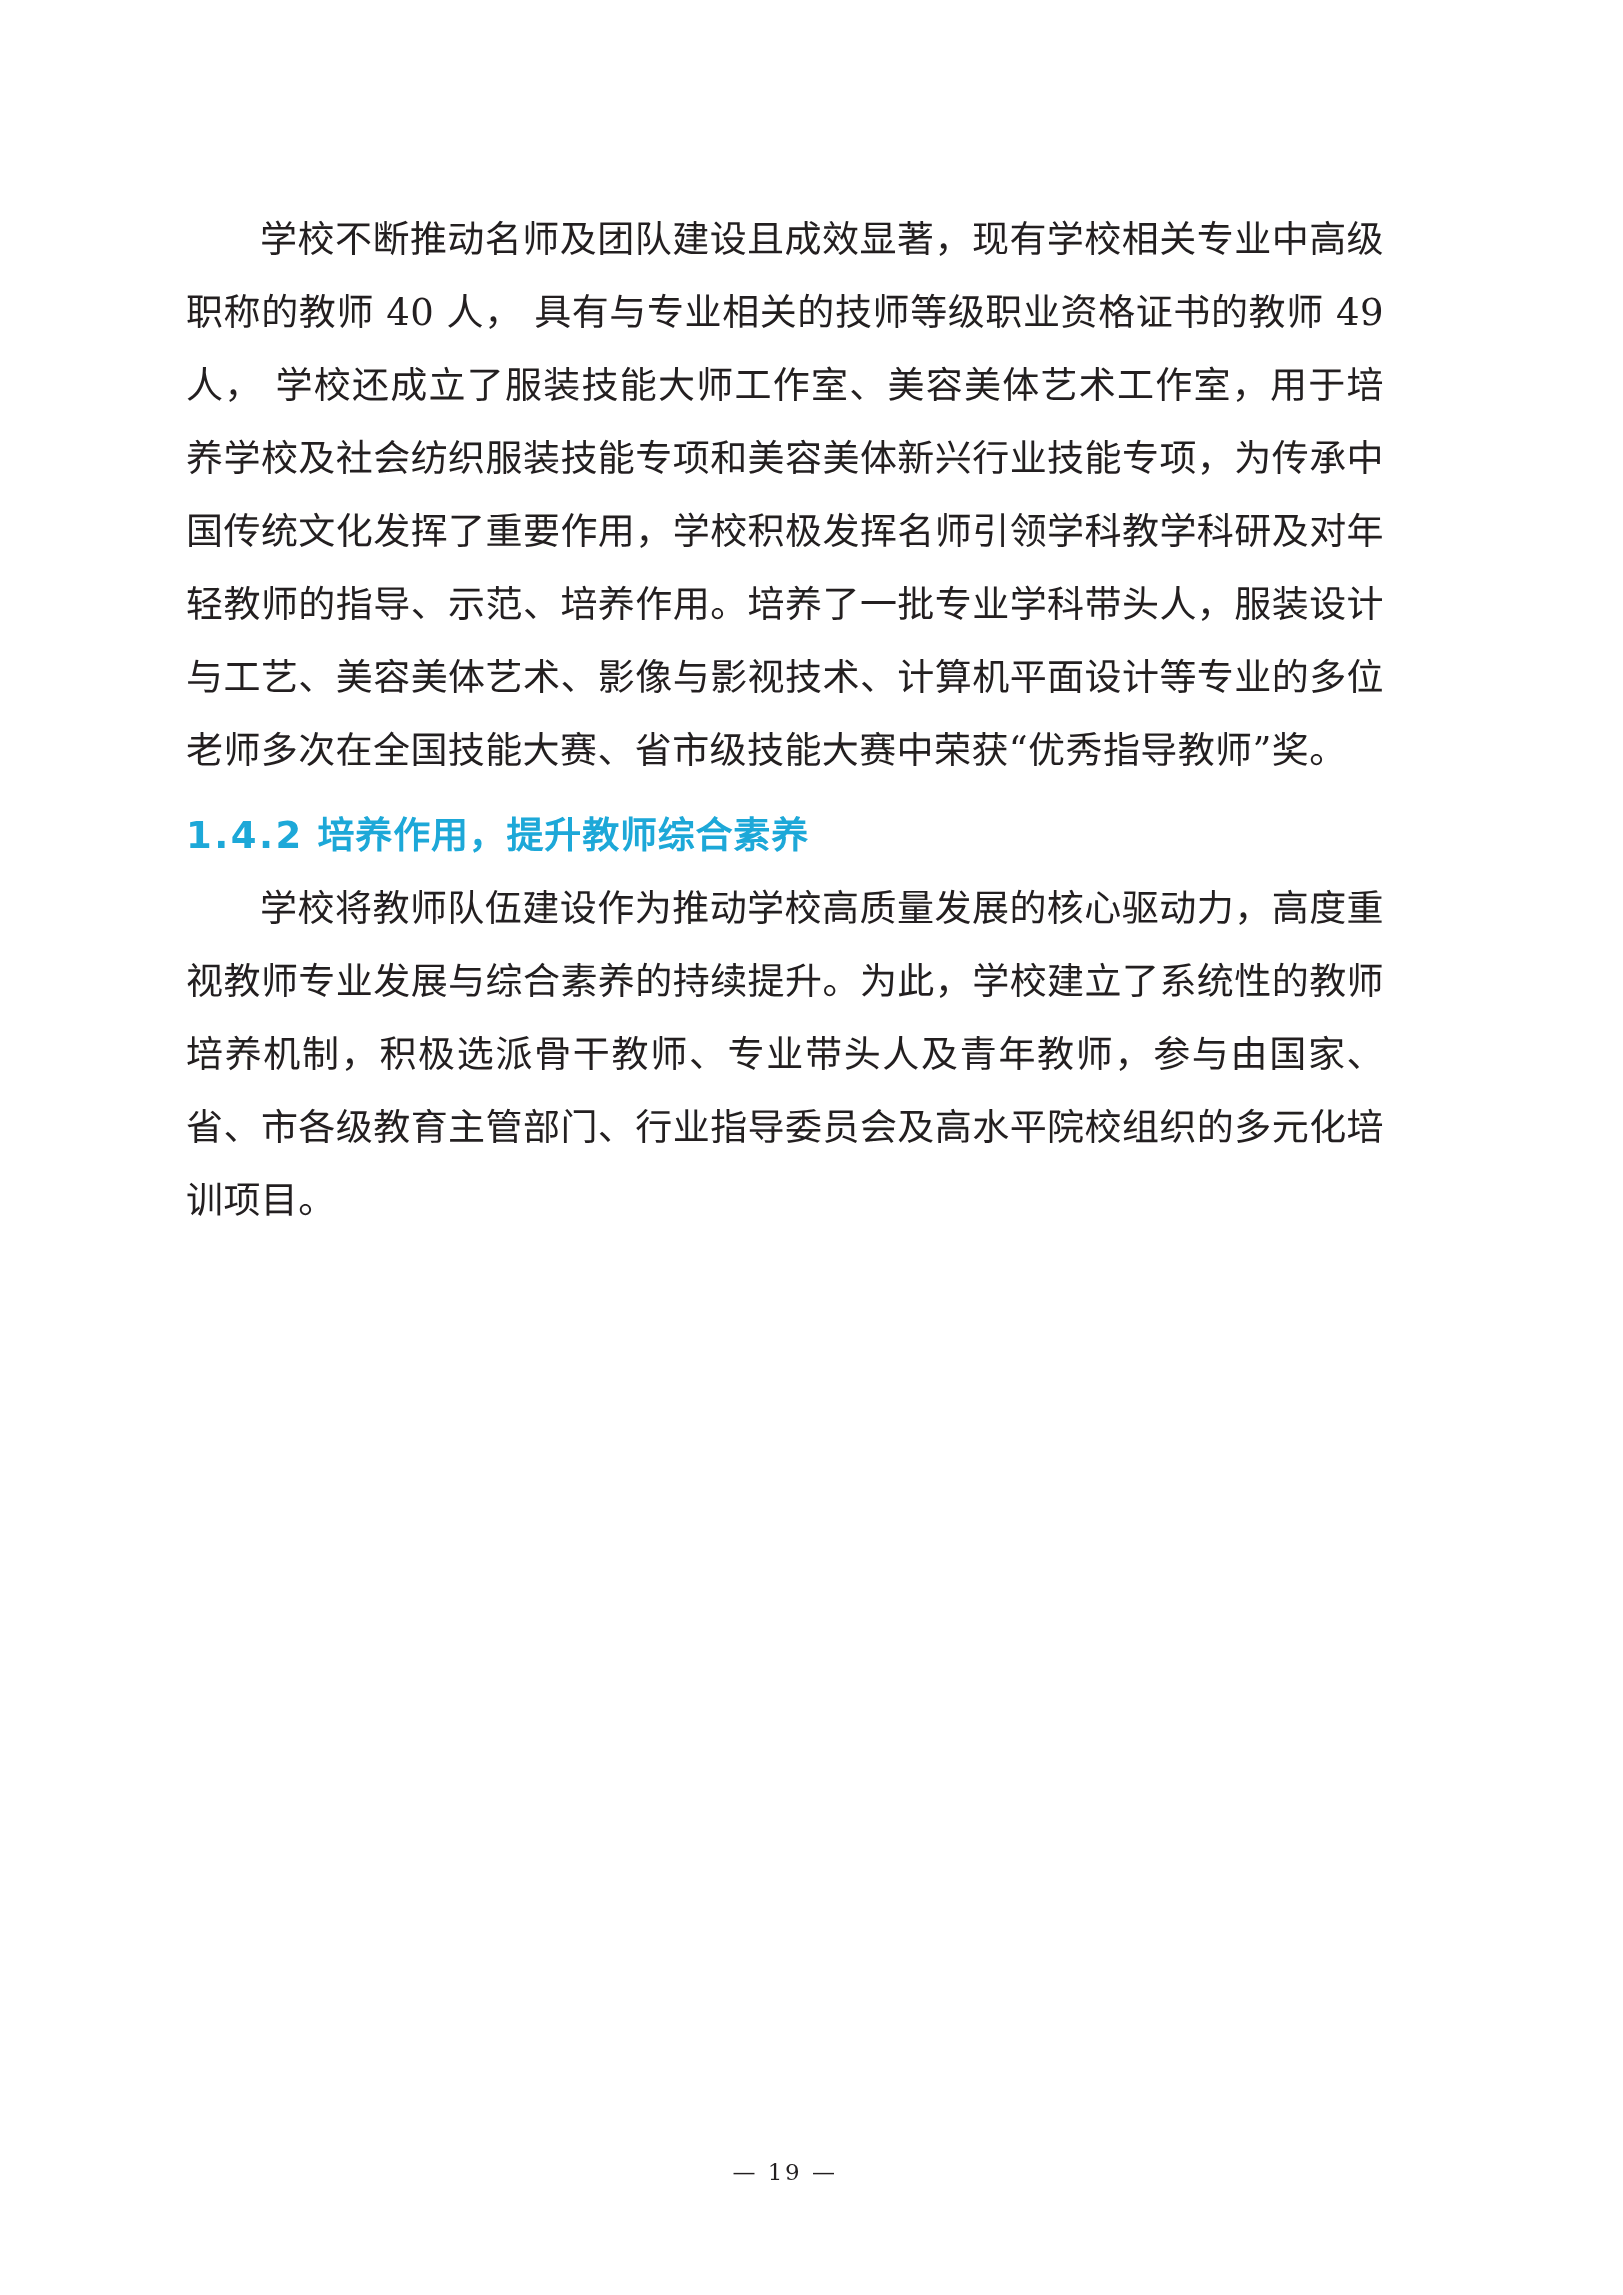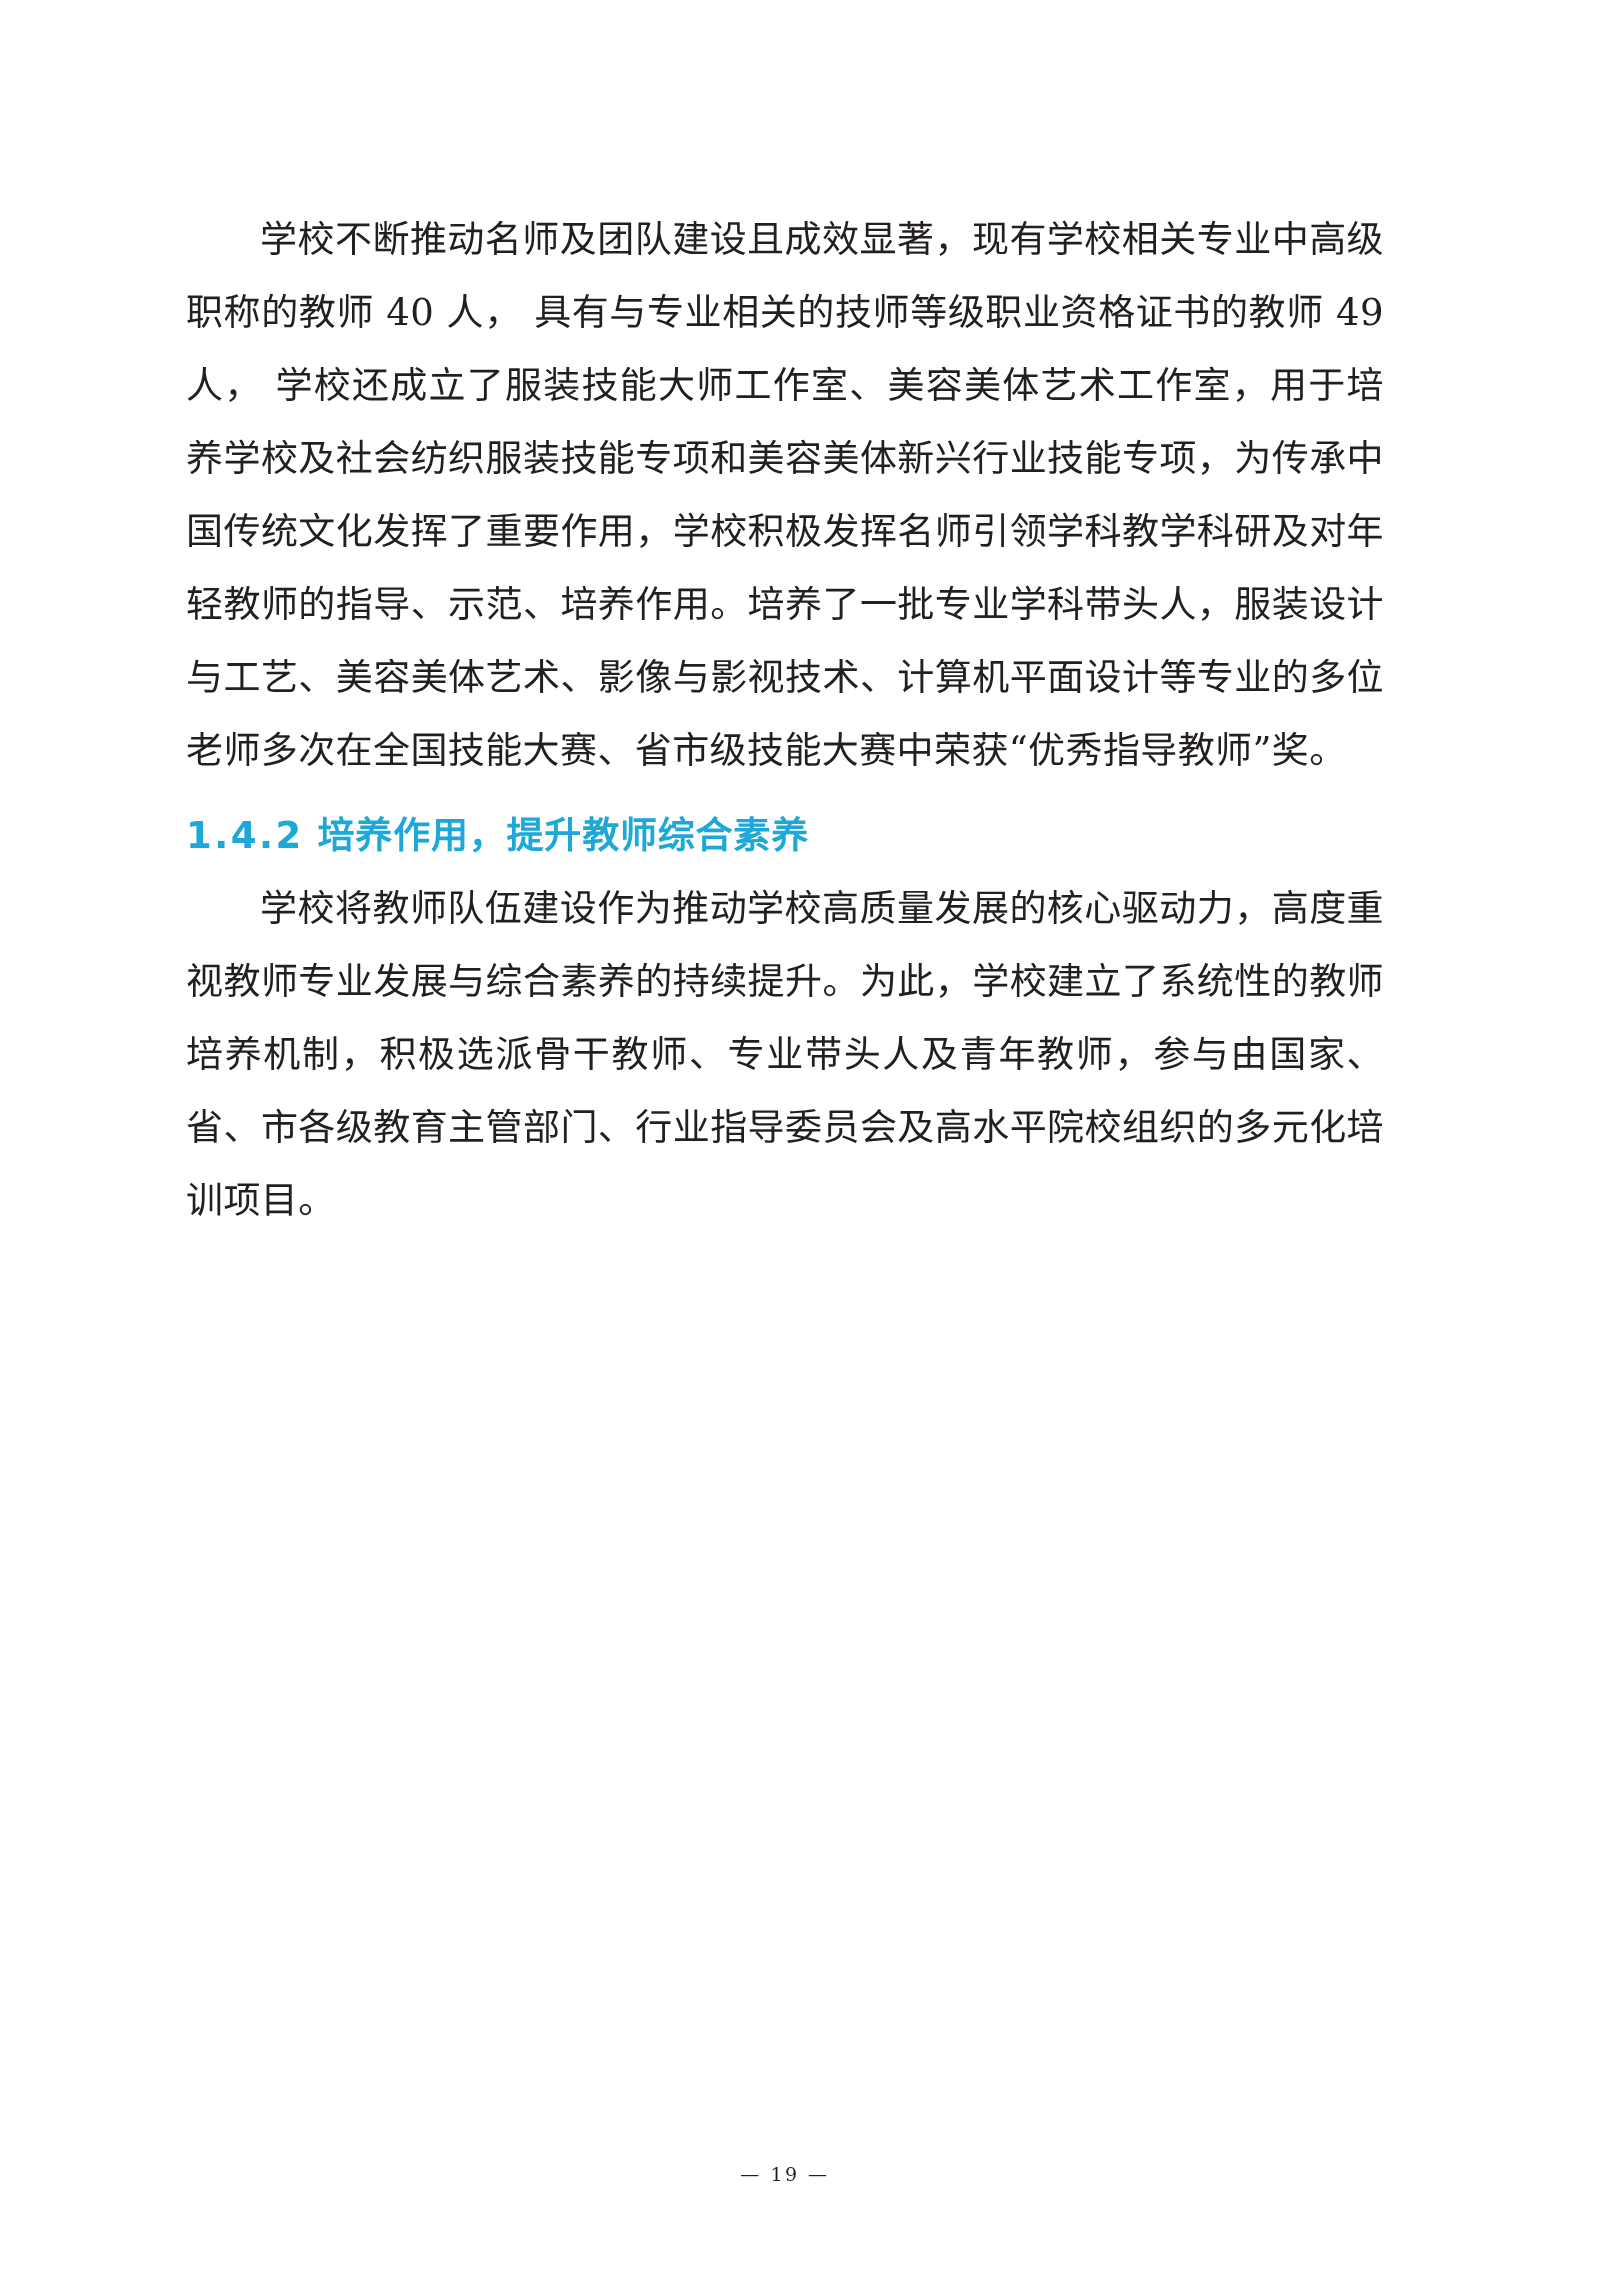--- a/index.html
+++ b/index.html
@@ -51,21 +51,21 @@
   }
   .heading .num {
     letter-spacing: 2.5px;
   }
   .footer {
     position: absolute;
     left: 0;
     right: 0;
     bottom: 110px;
     text-align: center;
-    font-size: 19px;
+    font-size: 23px;
     color: #231f20;
     font-family: "DejaVu Serif", "Liberation Serif", serif;
     letter-spacing: 2.5px;
   }
 </style>
 </head>
 <body>
 
 <div class="page">
 

